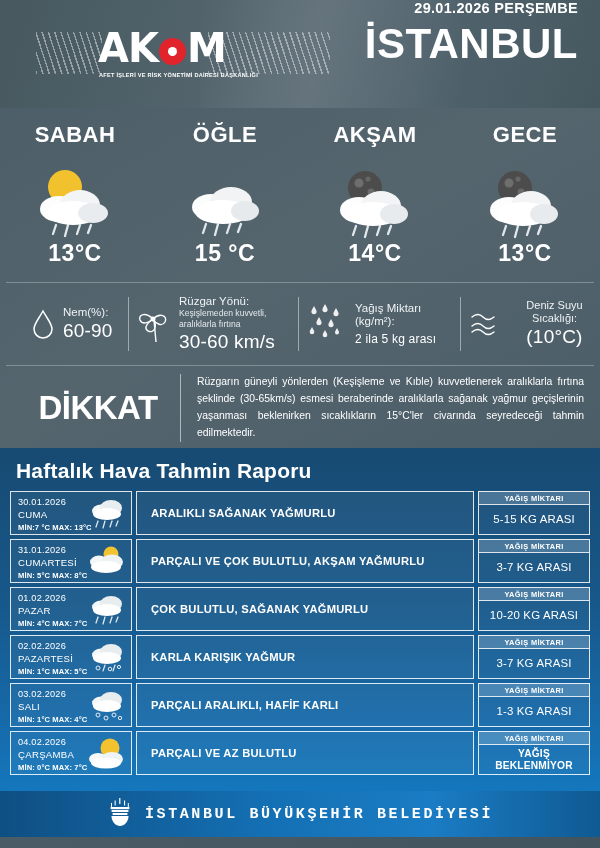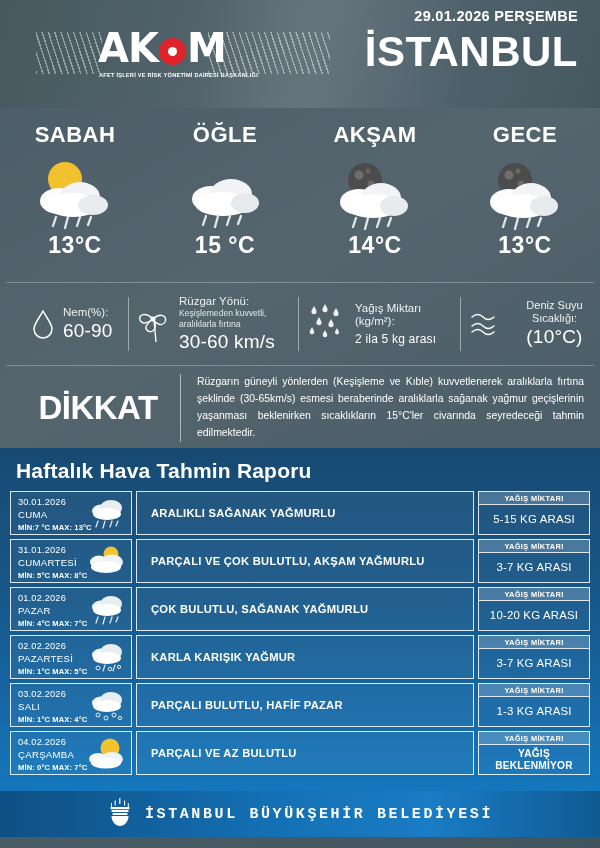--- a/index.html
+++ b/index.html
@@ -86,21 +86,21 @@
     top: 46px;
     font-size: 5.6px;
     font-weight: 700;
     letter-spacing: 0.25px;
     color: #ffffff;
     white-space: nowrap;
   }
   .header-right {
     position: absolute;
     right: 22px;
-    top: 8px;
+    top: 0;
     text-align: right;
   }
   .header-date {
     font-size: 14.5px;
     font-weight: 700;
     letter-spacing: 0.3px;
     color: #ffffff;
   }
   .header-city {
     font-size: 42px;
@@ -119,21 +119,21 @@
   }
   .day {
     flex: 1;
     text-align: center;
     position: relative;
   }
   .day-name {
     font-size: 22px;
     font-weight: 700;
     letter-spacing: 0.5px;
-    margin-bottom: 6px;
+    margin-bottom: 14px;
   }
   .day-icon {
     height: 82px;
     display: flex;
     align-items: center;
     justify-content: center;
   }
   .day-temp {
     font-size: 23px;
     font-weight: 700;
@@ -669,21 +669,21 @@
             <g fill="none" stroke="#e3edf2" stroke-width="1">
               <circle cx="13" cy="28" r="2"></circle>
                 <circle cx="21" cy="31" r="2"></circle>
               <circle cx="29" cy="28" r="2"></circle>
                 <circle cx="35" cy="31" r="1.7"></circle>
             </g>
           </svg>
         </div>
       </div>
       <div class="cell cell-desc">
-        <div class="c-desc">PARÇALI BULUTLU, HAFİF PAZAR</div>
+        <div class="c-desc">PARÇALI ARALIKLI, HAFİF KARLI</div>
       </div>
       <div class="cell-amt">
         <div class="amt-head">YAĞIŞ MİKTARI</div>
         <div class="amt-body">1-3 KG ARASI</div>
       </div>
     </div>
 
     <div class="row">
       <div class="cell cell-date">
         <div class="c-date">04.02.2026</div>

